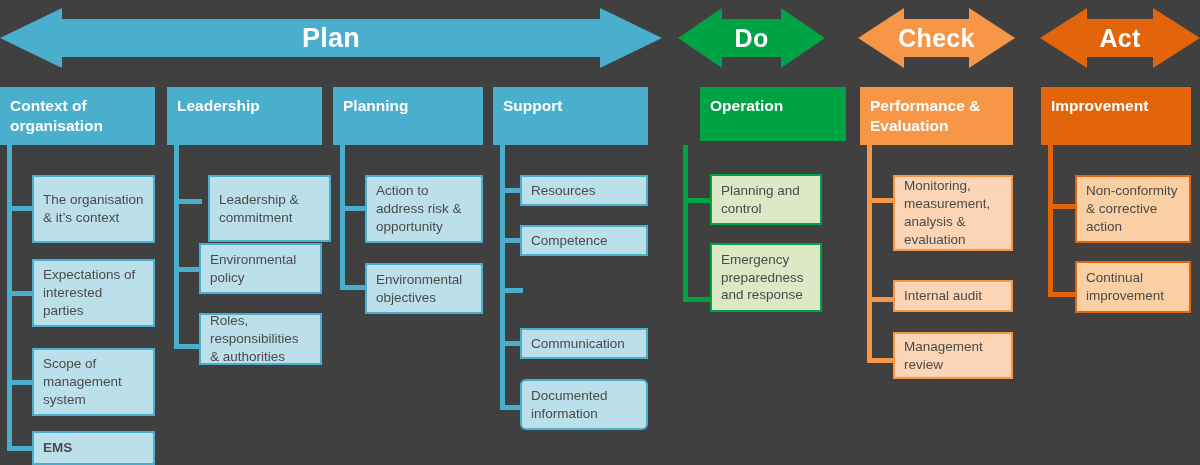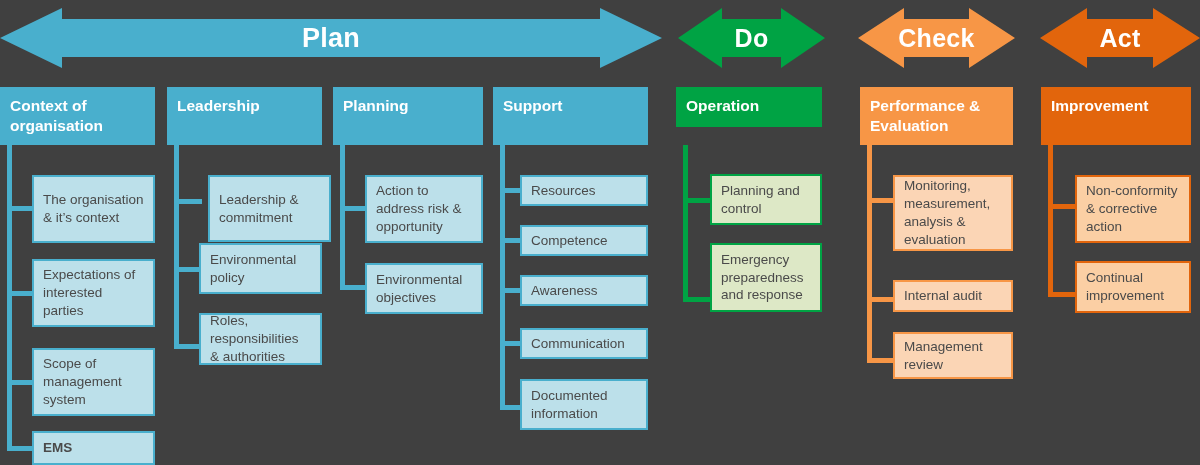--- a/index.html
+++ b/index.html
@@ -128,31 +128,28 @@
   <div class="conn blue" style="left:500px;top:238px;width:23px;height:5px;"></div>
   <div class="conn blue" style="left:500px;top:288px;width:23px;height:5px;"></div>
   <div class="conn blue" style="left:500px;top:341px;width:23px;height:5px;"></div>
   <div class="conn blue" style="left:500px;top:405px;width:23px;height:5px;"></div>
   <div class="leaf blue" style="left:520px;top:175px;width:128px;height:31px;">
     <span>Resources</span>
   </div>
   <div class="leaf blue" style="left:520px;top:225px;width:128px;height:31px;">
     <span>Competence</span>
   </div>
-  <div class="leaf blue" style="left:520px;top:275px;width:128px;height:31px;">
-    <span>Awareness</span>
-  </div>
   <div class="leaf blue" style="left:520px;top:328px;width:128px;height:31px;">
     <span>Communication</span>
   </div>
-  <div class="leaf blue" style="left:520px;top:379px;width:128px;height:51px;">
+  <div class="leaf blue" style="left:520px;top:379px;width:128px;height:51px;border-radius:6px;">
     <span>Documented information</span>
   </div>
 
-  <div class="hdr green" style="left:676px;top:87px;width:146px;height:40px;">
+  <div class="hdr green" style="left:700px;top:87px;width:146px;height:54px;">
     <span>Operation</span>
   </div>
   <div class="conn green" style="left:683px;top:145px;width:5px;height:157px;"></div>
   <div class="conn green" style="left:683px;top:198px;width:30px;height:5px;"></div>
   <div class="conn green" style="left:683px;top:297px;width:30px;height:5px;"></div>
   <div class="leaf green" style="left:710px;top:174px;width:112px;height:51px;">
     <span>Planning and control</span>
   </div>
   <div class="leaf green" style="left:710px;top:243px;width:112px;height:69px;">
     <span>Emergency preparedness and response</span>

